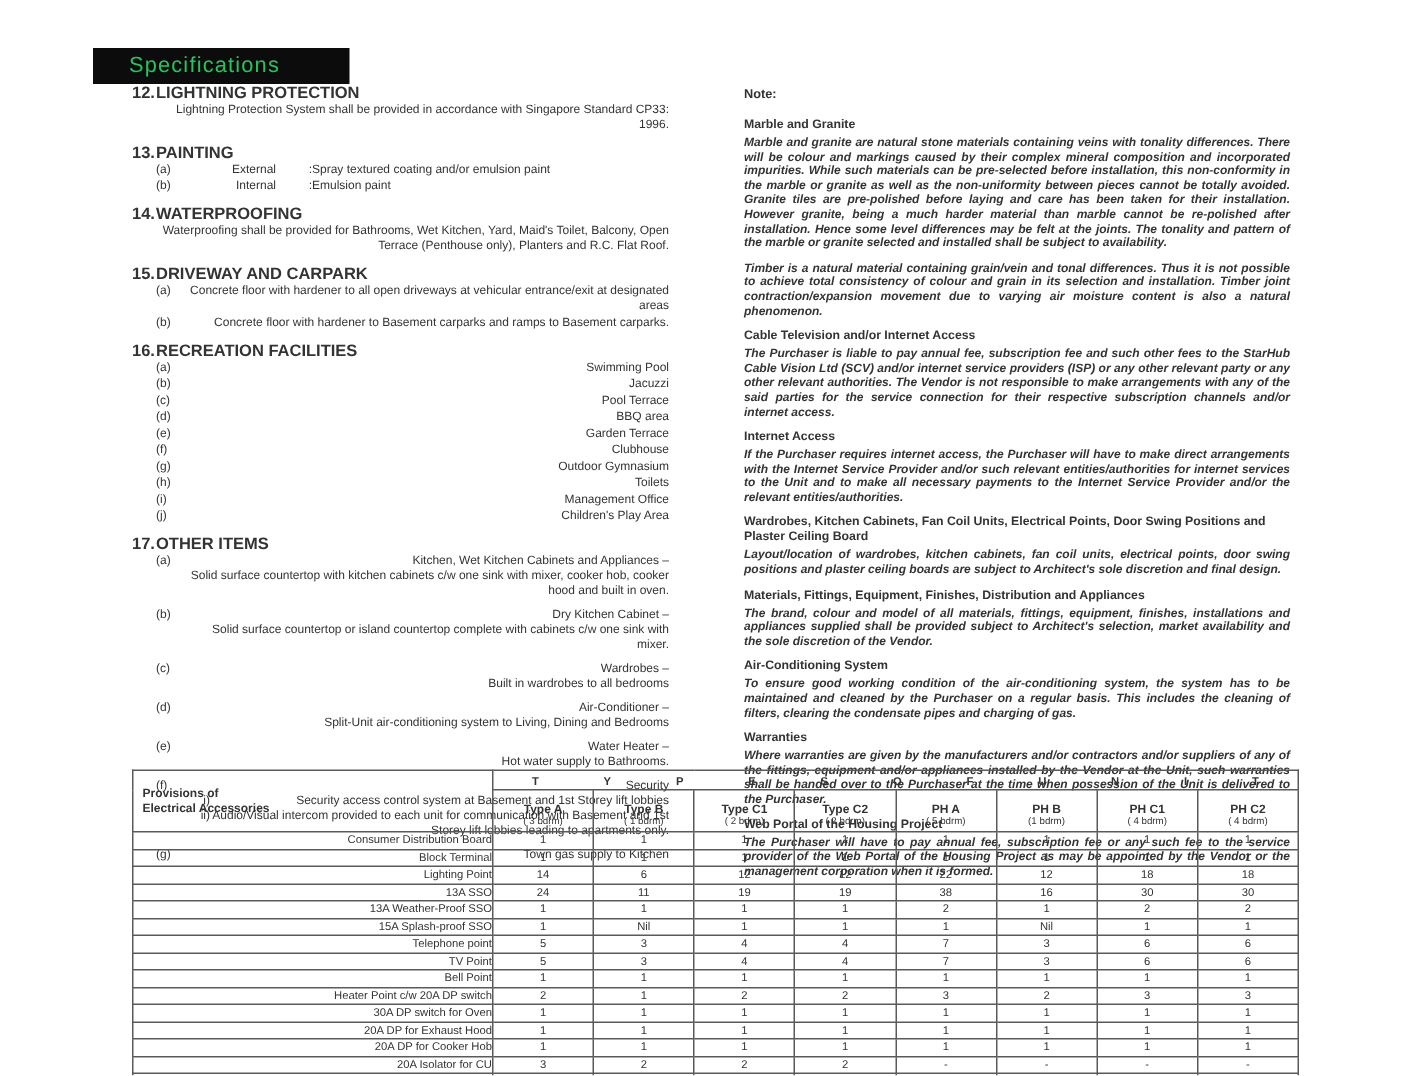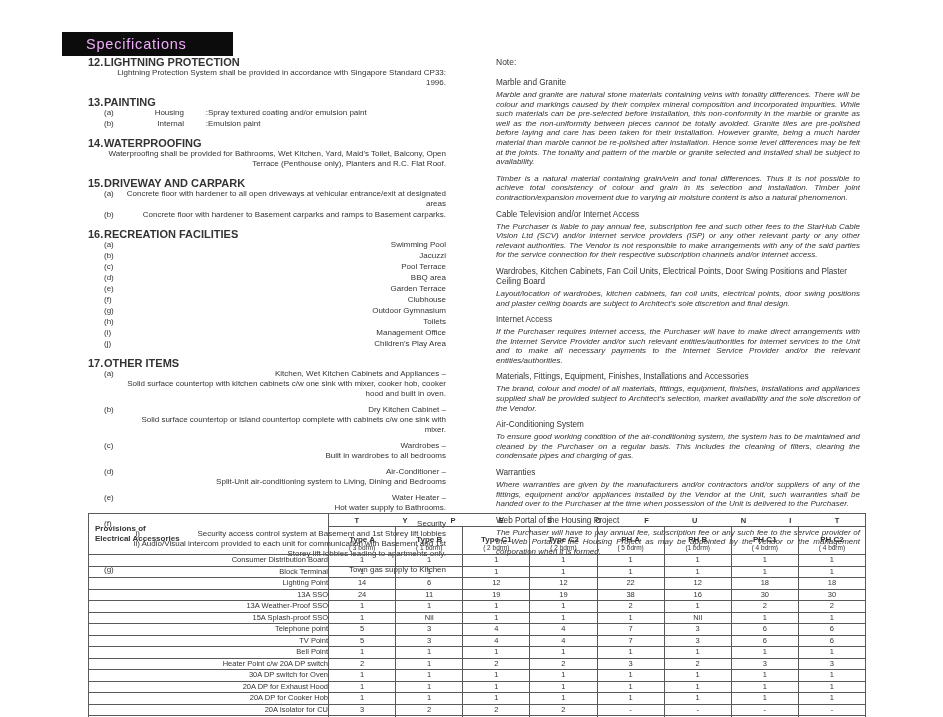--- a/index.html
+++ b/index.html
@@ -2,26 +2,26 @@
 <html><head>
 <meta charset="utf-8">
 <style>
   html,body { margin:0; padding:0; background:#ffffff; }
   .page {
     position:relative; width:943px; height:717px; background:#ffffff;
     font-family:"Liberation Sans", sans-serif; color:#333; overflow:hidden;
   }
   .title-bar {
     position:absolute; left:62px; top:32px; width:171px; height:24px;
-    background:#0c0c0c; color:#f0abfc; font-size:14.5px; line-height:24px;
+    background:#0c0c0c; color:#22c55e; font-size:14.5px; line-height:24px;
     padding-left:24px; box-sizing:border-box; letter-spacing:0.8px;
   }
   .columns { position:absolute; left:88px; top:57px; width:772px; display:flex; }
   .col-left { width:358px; margin-right:50px; font-size:8px; line-height:10px; }
-  .col-right { width:364px; font-size:8px; line-height:10px; }
+  .col-right { width:364px; font-size:8px; line-height:10px;font-weight:bold; }
 
   .section { margin-bottom:9px; }
   .sec-head { display:flex; font-weight:bold; font-size:11px; margin-bottom:1px; }
   .sec-num { width:16px; flex:none; }
   .sec-body { margin-left:16px; }
   .item { display:flex; margin-bottom:1px; }
   .item.gap { margin-bottom:6px; }
   .item-label { width:22px; flex:none; }
   .item-content { flex:1;text-align:right; }
   .kv { display:flex; }
@@ -73,21 +73,21 @@
         </div>
         <div class="section">
           <div class="sec-head">
             <span class="sec-num">13.</span>
             <span class="sec-title">PAINTING</span>
           </div>
           <div class="sec-body">
             <div class="item">
               <span class="item-label">(a)</span>
               <div class="item-content kv">
-                <span class="kv-key">Housing</span>
+                <span class="kv-key">External</span>
                 <span class="kv-sep">:</span>
                 <span class="kv-val">Spray textured coating and/or emulsion paint</span>
               </div>
             </div>
             <div class="item">
               <span class="item-label">(b)</span>
               <div class="item-content kv">
                 <span class="kv-key">Internal</span>
                 <span class="kv-sep">:</span>
                 <span class="kv-val">Emulsion paint</span>
@@ -268,29 +268,29 @@
             <div class="note-para">Marble and granite are natural stone materials containing veins with tonality differences. There will be colour and markings caused by their complex mineral composition and incorporated impurities. While such materials can be pre-selected before installation, this non-conformity in the marble or granite as well as the non-uniformity between pieces cannot be totally avoided. Granite tiles are pre-polished before laying and care has been taken for their installation. However granite, being a much harder material than marble cannot be re-polished after installation. Hence some level differences may be felt at the joints. The tonality and pattern of the marble or granite selected and installed shall be subject to availability.</div>
           </div>
           <div class="note">
             <div class="note-para">Timber is a natural material containing grain/vein and tonal differences. Thus it is not possible to achieve total consistency of colour and grain in its selection and installation. Timber joint contraction/expansion movement due to varying air moisture content is also a natural phenomenon.</div>
           </div>
           <div class="note">
             <div class="note-title">Cable Television and/or Internet Access</div>
             <div class="note-para">The Purchaser is liable to pay annual fee, subscription fee and such other fees to the StarHub Cable Vision Ltd (SCV) and/or internet service providers (ISP) or any other relevant party or any other relevant authorities. The Vendor is not responsible to make arrangements with any of the said parties for the service connection for their respective subscription channels and/or internet access.</div>
           </div>
           <div class="note">
+            <div class="note-title">Internet Access</div>
+            <div class="note-para">If the Purchaser requires internet access, the Purchaser will have to make direct arrangements with the Internet Service Provider and/or such relevant entities/authorities for internet services to the Unit and to make all necessary payments to the Internet Service Provider and/or the relevant entities/authorities.</div>
+          </div>
+          <div class="note">
             <div class="note-title">Wardrobes, Kitchen Cabinets, Fan Coil Units, Electrical Points, Door Swing Positions and Plaster Ceiling Board</div>
             <div class="note-para">Layout/location of wardrobes, kitchen cabinets, fan coil units, electrical points, door swing positions and plaster ceiling boards are subject to Architect's sole discretion and final design.</div>
           </div>
           <div class="note">
-            <div class="note-title">Internet Access</div>
-            <div class="note-para">If the Purchaser requires internet access, the Purchaser will have to make direct arrangements with the Internet Service Provider and/or such relevant entities/authorities for internet services to the Unit and to make all necessary payments to the Internet Service Provider and/or the relevant entities/authorities.</div>
-          </div>
-          <div class="note">
-            <div class="note-title">Materials, Fittings, Equipment, Finishes, Installations and Accessories</div>
+            <div class="note-title">Materials, Fittings, Equipment, Finishes, Distribution and Appliances</div>
             <div class="note-para">The brand, colour and model of all materials, fittings, equipment, finishes, installations and appliances supplied shall be provided subject to Architect's selection, market availability and the sole discretion of the Vendor.</div>
           </div>
           <div class="note">
             <div class="note-title">Air-Conditioning System</div>
             <div class="note-para">To ensure good working condition of the air-conditioning system, the system has to be maintained and cleaned by the Purchaser on a regular basis. This includes the cleaning of filters, clearing the condensate pipes and charging of gas.</div>
           </div>
           <div class="note">
             <div class="note-title">Warranties</div>
             <div class="note-para">Where warranties are given by the manufacturers and/or contractors and/or suppliers of any of the fittings, equipment and/or appliances installed by the Vendor at the Unit, such warranties shall be handed over to the Purchaser at the time when possession of the Unit is delivered to the Purchaser.</div>
           </div>

